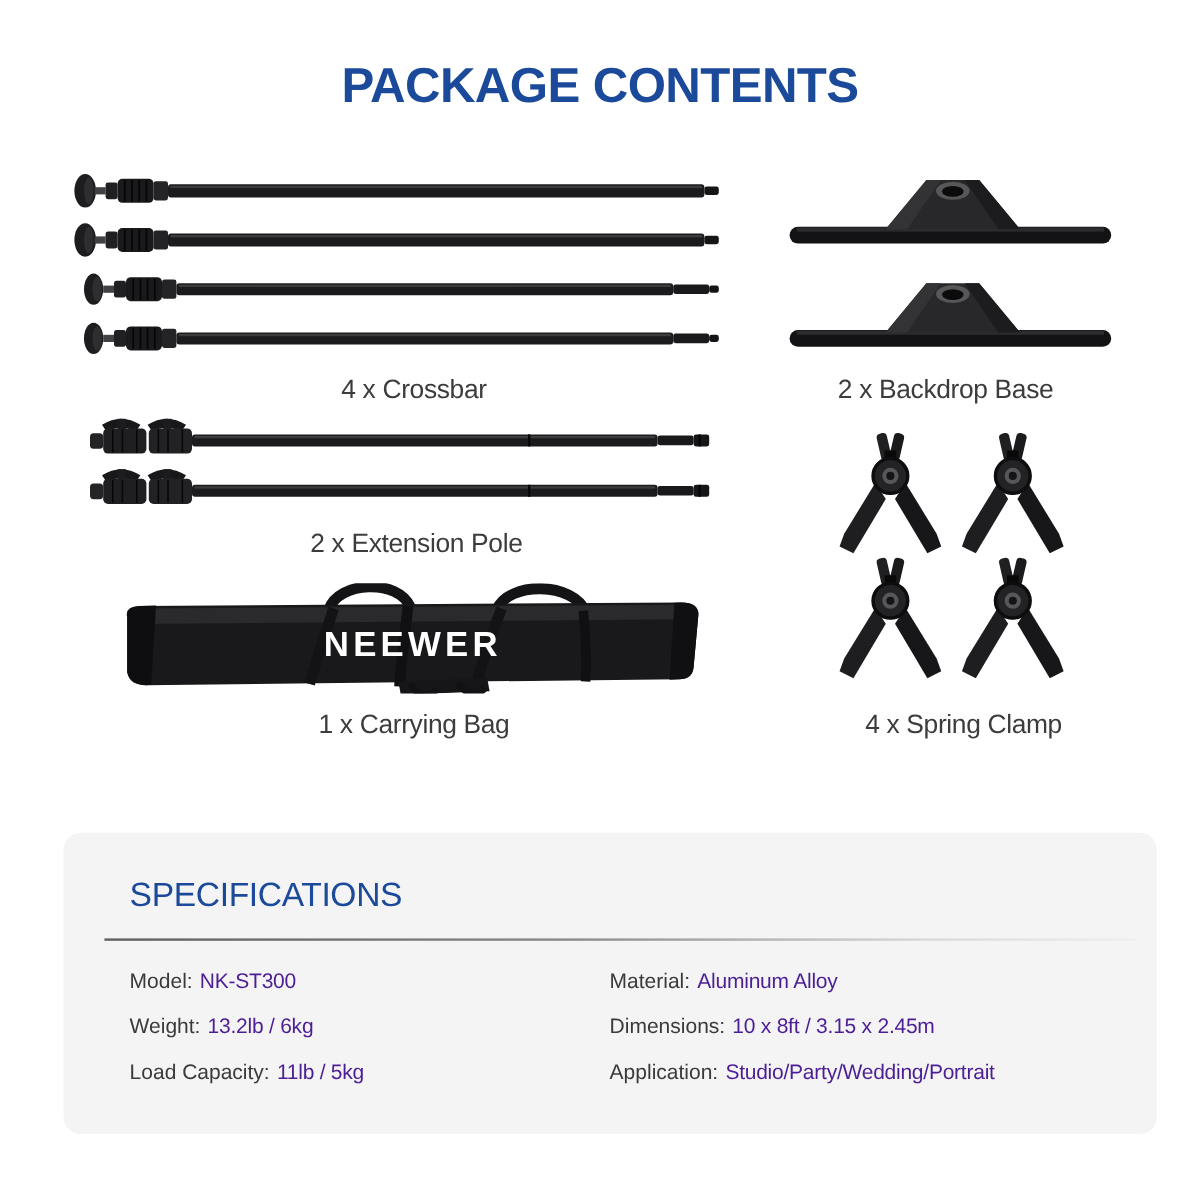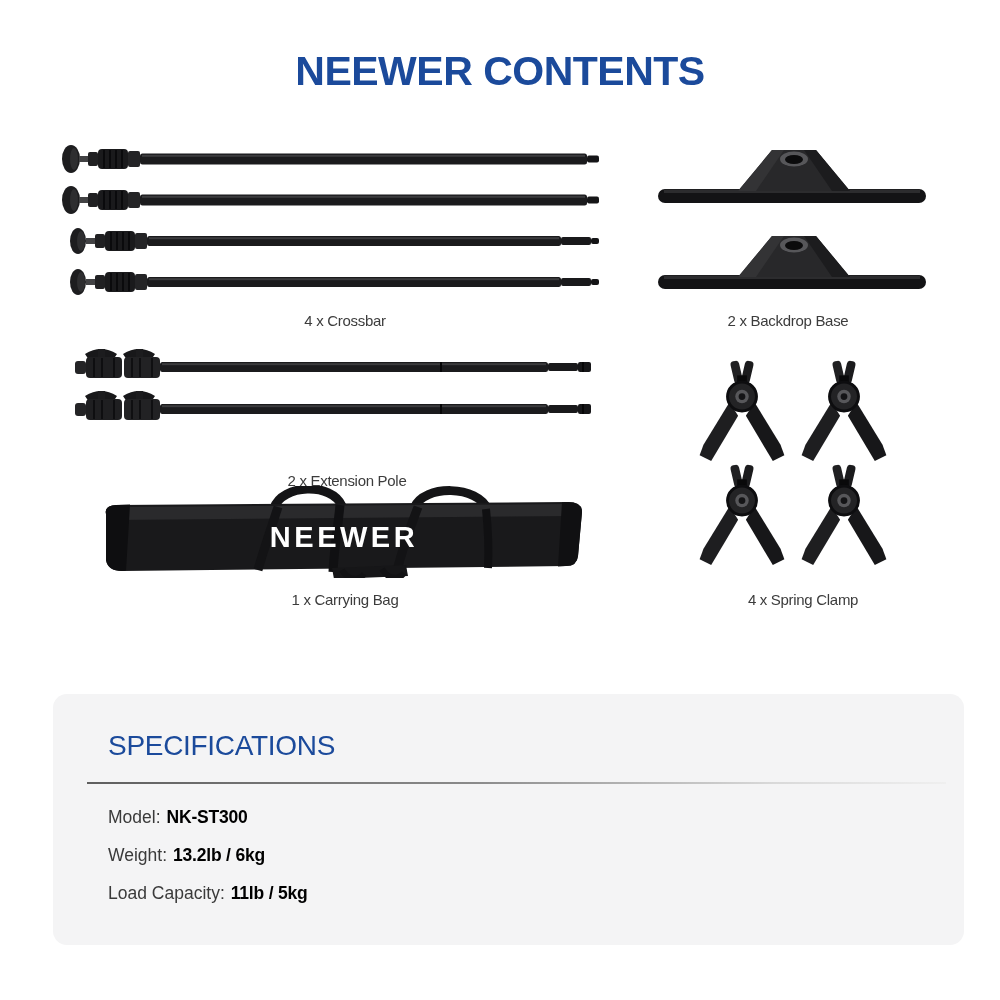--- a/index.html
+++ b/index.html
@@ -31,27 +31,27 @@
     left: 692px; top: 360px;
     display: grid;
     grid-template-columns: 100px 100px;
     grid-auto-rows: 104px;
     column-gap: 2px;
   }
   .item-label {
     position: absolute;
     width: 300px;
     text-align: center;
-    font-size: 15px;
+    font-size: 22px;
     letter-spacing: -0.3px;
     color: #3c3c3c;
   }
   .lbl-crossbar  { left: 195px; top: 312px; }
   .lbl-base      { left: 638px; top: 312px; }
-  .lbl-extpole   { left: 197px; top: 440px; margin-top: 32px; }
+  .lbl-extpole   { left: 197px; top: 440px; }
   .lbl-bag       { left: 195px; top: 591px; }
   .lbl-clamp     { left: 653px; top: 591px; }
 
   .specs {
     position: absolute;
     left: 53px; top: 694px;
     width: 911px; height: 251px;
     background: #f4f4f5;
     border-radius: 14px;
   }
@@ -70,29 +70,29 @@
   .specs-cols {
     display: flex;
     margin-top: 21px;
     padding: 0 20px 0 55px;
   }
   .specs-col { display: flex; flex-direction: column; gap: 14px; }
   .specs-col.left  { width: 400px; }
   .specs-col.right { flex: 1; }
   .spec-row { font-size: 17.5px; line-height: 24px; color: #3a3a3a; }
   .spec-label { font-weight: normal; margin-right: 6px; }
-  .spec-value { font-weight: bold; color: #000000; letter-spacing: -0.2px; }
+  .spec-value { font-weight: normal; color: #4c1d95; letter-spacing: -0.2px; }
   svg { display: block; }
 </style>
 </head>
 <body>
 
 <div class="page">
 
-  <div class="title">NEEWER CONTENTS</div>
+  <div class="title">PACKAGE CONTENTS</div>
 
   <div class="group col crossbars">
 
     <svg width="545" height="34" viewBox="0 0 545 34">
       <ellipse cx="13" cy="17" rx="9" ry="14" fill="#1d1d1f"></ellipse>
       <ellipse cx="16" cy="17" rx="4" ry="11" fill="#2e2e30"></ellipse>
       <rect x="21" y="14" width="9" height="6" fill="#424244"></rect>
       <rect x="30" y="10" width="10" height="14" rx="2" fill="#202022"></rect>
       <rect x="40" y="7" width="30" height="20" rx="4" fill="#1a1a1c"></rect>
       <path d="M46 8v18 M52 8v18 M58 8v18 M64 8v18" stroke="#060607" stroke-width="1.5"></path>
@@ -281,16 +281,27 @@
         <div class="spec-row">
           <span class="spec-label">Model:</span><span class="spec-value">NK-ST300</span>
         </div>
         <div class="spec-row">
           <span class="spec-label">Weight:</span><span class="spec-value">13.2lb / 6kg</span>
         </div>
         <div class="spec-row">
           <span class="spec-label">Load Capacity:</span><span class="spec-value">11lb / 5kg</span>
         </div>
       </div>
+      <div class="specs-col right">
+        <div class="spec-row">
+          <span class="spec-label">Material:</span><span class="spec-value">Aluminum Alloy</span>
+        </div>
+        <div class="spec-row">
+          <span class="spec-label">Dimensions:</span><span class="spec-value">10 x 8ft / 3.15 x 2.45m</span>
+        </div>
+        <div class="spec-row">
+          <span class="spec-label">Application:</span><span class="spec-value">Studio/Party/Wedding/Portrait</span>
+        </div>
+      </div>
     </div>
   </section>
 
 </div>
 
 </body></html>

